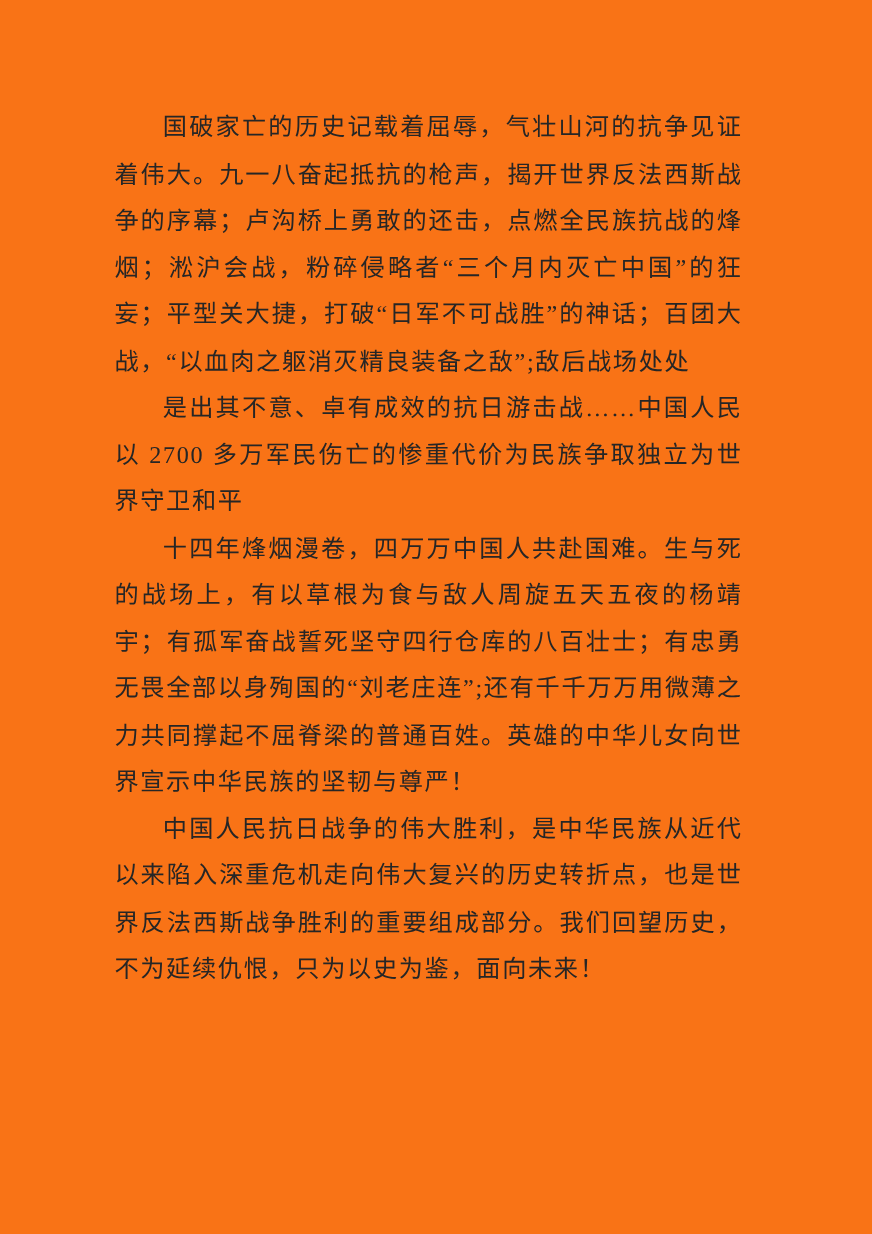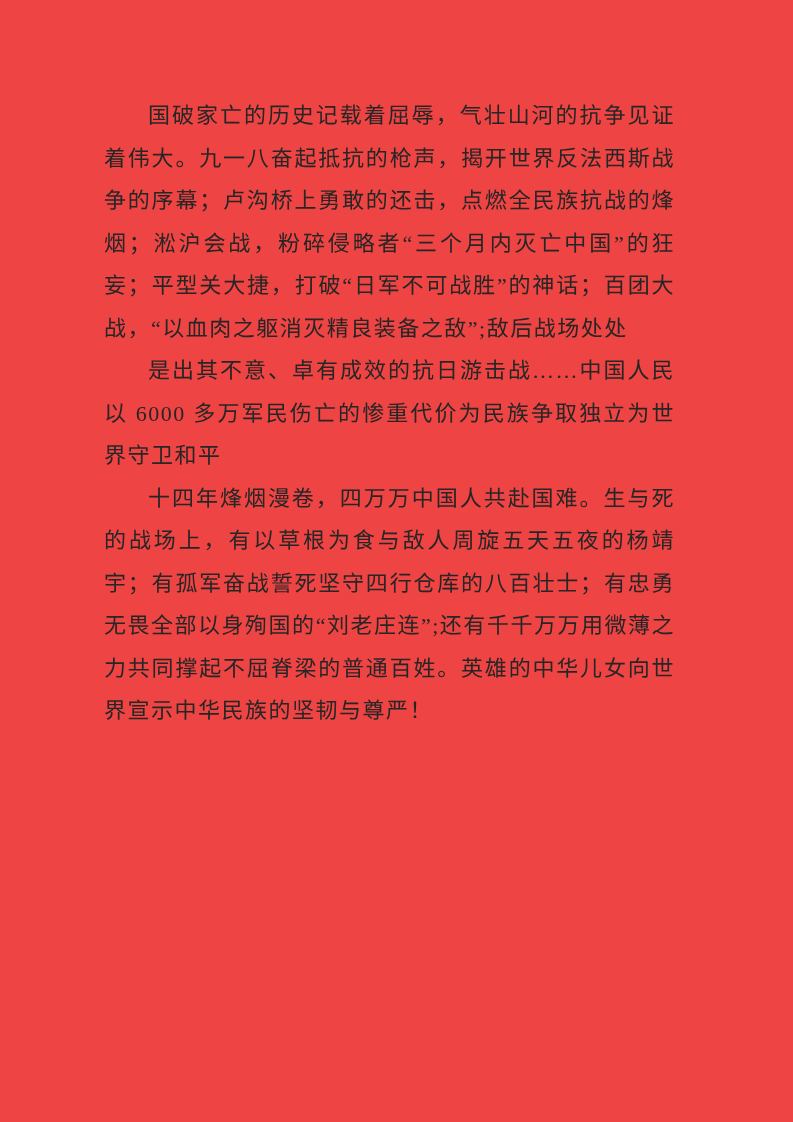--- a/index.html
+++ b/index.html
@@ -4,21 +4,21 @@
 <style>
   html, body {
     margin: 0;
     padding: 0;
     background: #ffffff;
   }
   .page {
     position: relative;
     width: 793px;
     height: 1122px;
-    background: #ef4444;
+    background: #f97316;
     overflow: hidden;
     font-family: "Liberation Serif", "DejaVu Serif", serif;
   }
   .text-block {
     position: absolute;
     left: 104px;
     top: 95px;
     width: 571px;
     color: #262626;
     font-size: 22px;
@@ -32,16 +32,17 @@
     text-indent: 2em;
     word-break: break-all;
   }
 </style>
 </head>
 <body>
 
 <div class="page">
   <div class="text-block">
     <p class="para">国破家亡的历史记载着屈辱，气壮山河的抗争见证着伟大。九一八奋起抵抗的枪声，揭开世界反法西斯战争的序幕；卢沟桥上勇敢的还击，点燃全民族抗战的烽烟；淞沪会战，粉碎侵略者“三个月内灭亡中国”的狂妄；平型关大捷，打破“日军不可战胜”的神话；百团大战，“以血肉之躯消灭精良装备之敌”;敌后战场处处</p>
-    <p class="para">是出其不意、卓有成效的抗日游击战……中国人民以 6000 多万军民伤亡的惨重代价为民族争取独立为世界守卫和平</p>
+    <p class="para">是出其不意、卓有成效的抗日游击战……中国人民以 2700 多万军民伤亡的惨重代价为民族争取独立为世界守卫和平</p>
     <p class="para">十四年烽烟漫卷，四万万中国人共赴国难。生与死的战场上，有以草根为食与敌人周旋五天五夜的杨靖宇；有孤军奋战誓死坚守四行仓库的八百壮士；有忠勇无畏全部以身殉国的“刘老庄连”;还有千千万万用微薄之力共同撑起不屈脊梁的普通百姓。英雄的中华儿女向世界宣示中华民族的坚韧与尊严！</p>
+    <p class="para">中国人民抗日战争的伟大胜利，是中华民族从近代以来陷入深重危机走向伟大复兴的历史转折点，也是世界反法西斯战争胜利的重要组成部分。我们回望历史，不为延续仇恨，只为以史为鉴，面向未来！</p>
   </div>
 </div>
 
 </body></html>

